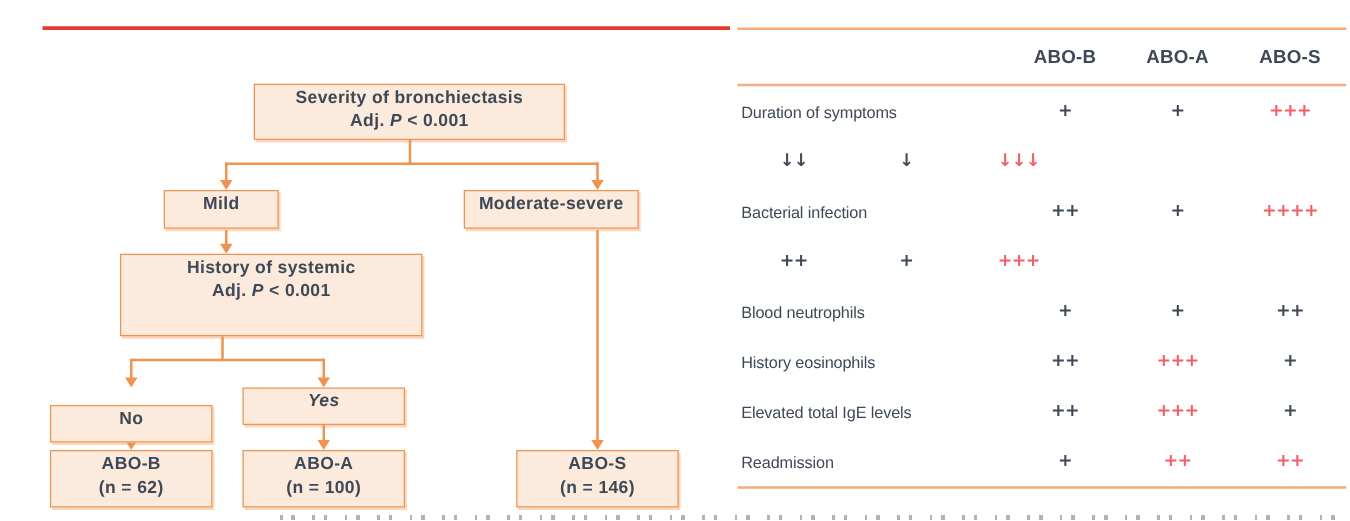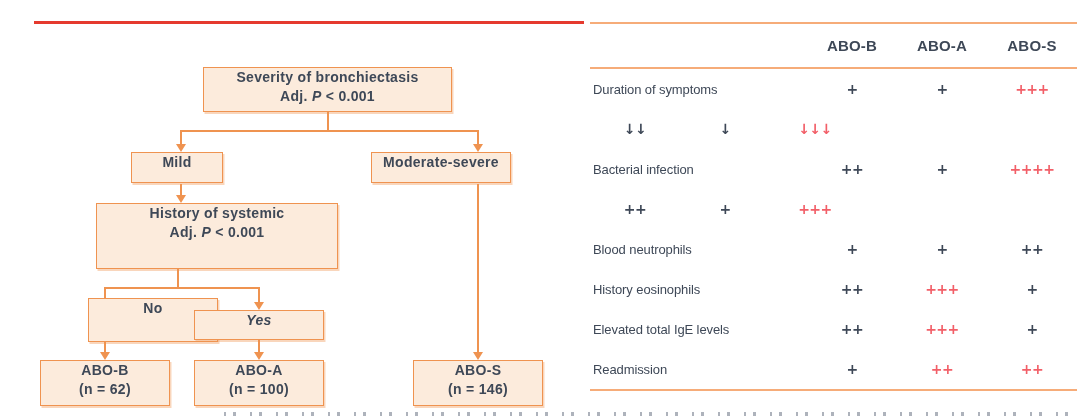--- a/index.html
+++ b/index.html
@@ -37,21 +37,21 @@
   .ln{position:absolute;background:var(--orange);}
   .ah{position:absolute;width:0;height:0;
       border-left:5px solid transparent;
       border-right:5px solid transparent;
       border-top:8px solid var(--orange);}
 
   .b-severity{left:203px;top:67px;width:249px;height:45px;}
   .b-mild{left:131px;top:152px;width:92px;height:31px;}
   .b-modsev{left:371px;top:152px;width:140px;height:31px;}
   .b-history{left:57px;top:203px;width:242px;height:66px;margin-left:39px;}
-  .b-no{left:40px;top:298px;width:130px;height:44px;margin-left:48px;}
+  .b-no{left:40px;top:324px;width:130px;height:30px;}
   .b-yes{left:194px;top:310px;width:130px;height:30px;font-style:italic;}
   .b-abob{left:40px;top:360px;width:130px;height:46px;}
   .b-aboa{left:194px;top:360px;width:130px;height:46px;}
   .b-abos{left:413px;top:360px;width:130px;height:46px;}
 
   
   .rtable{position:absolute;left:590px;top:22px;width:487px;color:var(--ink);}
   .tb-rule{height:2px;background:var(--rule);}
   .thead{display:flex;align-items:center;height:43px;}
   .tlabel-spacer{flex:1;}

